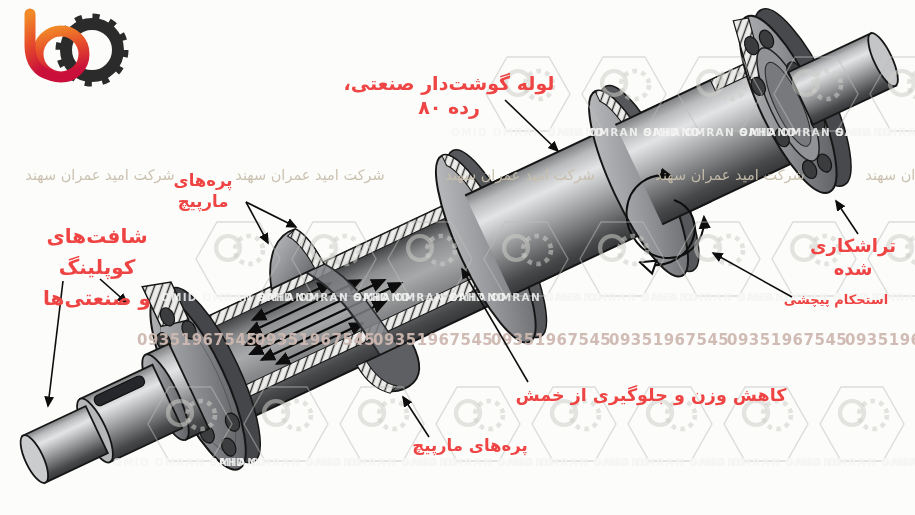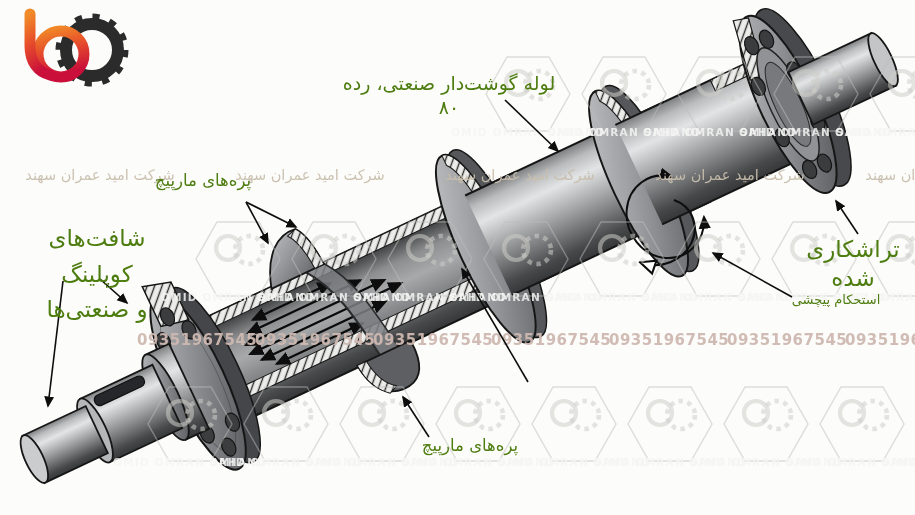--- a/index.html
+++ b/index.html
@@ -1,26 +1,26 @@
 <!DOCTYPE html>
 <html><head>
 <meta charset="utf-8">
 <style>
   html,body{margin:0;padding:0;background:#ffffff;}
   .stage{position:relative;width:915px;height:515px;background:#fcfcfa;overflow:hidden;
          font-family:"DejaVu Sans",sans-serif;}
   svg{display:block;}
   #scene{position:absolute;left:0;top:0;}
   #logo{position:absolute;left:8px;top:4px;}
-  .lbl{position:absolute;color:#4d7c0f;font-weight:400;text-align:center;
+  .lbl{position:absolute;color:#ef4444;font-weight:700;text-align:center;
        font-family:"DejaVu Sans",sans-serif;direction:rtl;line-height:1.25;}
   #lbl-pipe{left:330px;top:72px;width:238px;font-size:19px;}
   #lbl-blades-top{left:146px;top:171px;width:114px;font-size:16.5px;}
-  #lbl-coupling{left:14px;top:221px;width:166px;font-size:23px;line-height:1.55;text-align:center;}
-  #lbl-machined{left:792px;top:235px;width:122px;font-size:23px;}
+  #lbl-coupling{left:14px;top:221px;width:166px;font-size:20px;line-height:1.55;text-align:center;}
+  #lbl-machined{left:792px;top:235px;width:122px;font-size:18px;}
   #lbl-torsional{left:758px;top:292px;width:156px;font-size:13px;}
   #lbl-weight{left:490px;top:385px;width:322px;font-size:17.5px;}
   #lbl-blades-bottom{left:404px;top:436px;width:132px;font-size:16.5px;}
   .wm-hex{fill:none;stroke:rgba(190,190,186,.5);stroke-width:1.4;}
   .wm-ring{fill:none;stroke:rgba(206,206,201,.55);stroke-width:4.2;}
   .wm-ring2{stroke-dasharray:4.5 4.5;stroke-width:4.6;}
   .wm-omid{font:bold 10.5px "DejaVu Sans",sans-serif;fill:rgba(245,245,243,.85);
            letter-spacing:1.2px;text-anchor:middle;}
   .wm-phone{font:bold 15px "DejaVu Sans",sans-serif;fill:rgba(205,184,176,.95);letter-spacing:.5px;}
   .wm-fa{font:14.5px "DejaVu Sans",sans-serif;fill:rgba(200,190,172,.95);text-anchor:middle;}
@@ -316,14 +316,15 @@
   </svg>
 
   <div class="lbl" id="lbl-pipe" dir="rtl">لوله گوشت‌دار صنعتی، رده ۸۰</div>
   <div class="lbl" id="lbl-blades-top" dir="rtl">پره‌های مارپیچ</div>
   <div class="lbl" id="lbl-coupling" dir="rtl">
     <span>شافت‌های کوپلینگ</span><br>
     <span>و صنعتی‌ها</span>
   </div>
   <div class="lbl" id="lbl-machined" dir="rtl">تراشکاری شده</div>
   <div class="lbl" id="lbl-torsional" dir="rtl">استحکام پیچشی</div>
+  <div class="lbl" id="lbl-weight" dir="rtl">کاهش وزن و جلوگیری از خمش</div>
   <div class="lbl" id="lbl-blades-bottom" dir="rtl">پره‌های مارپیچ</div>
 </div>
 
 </body></html>

